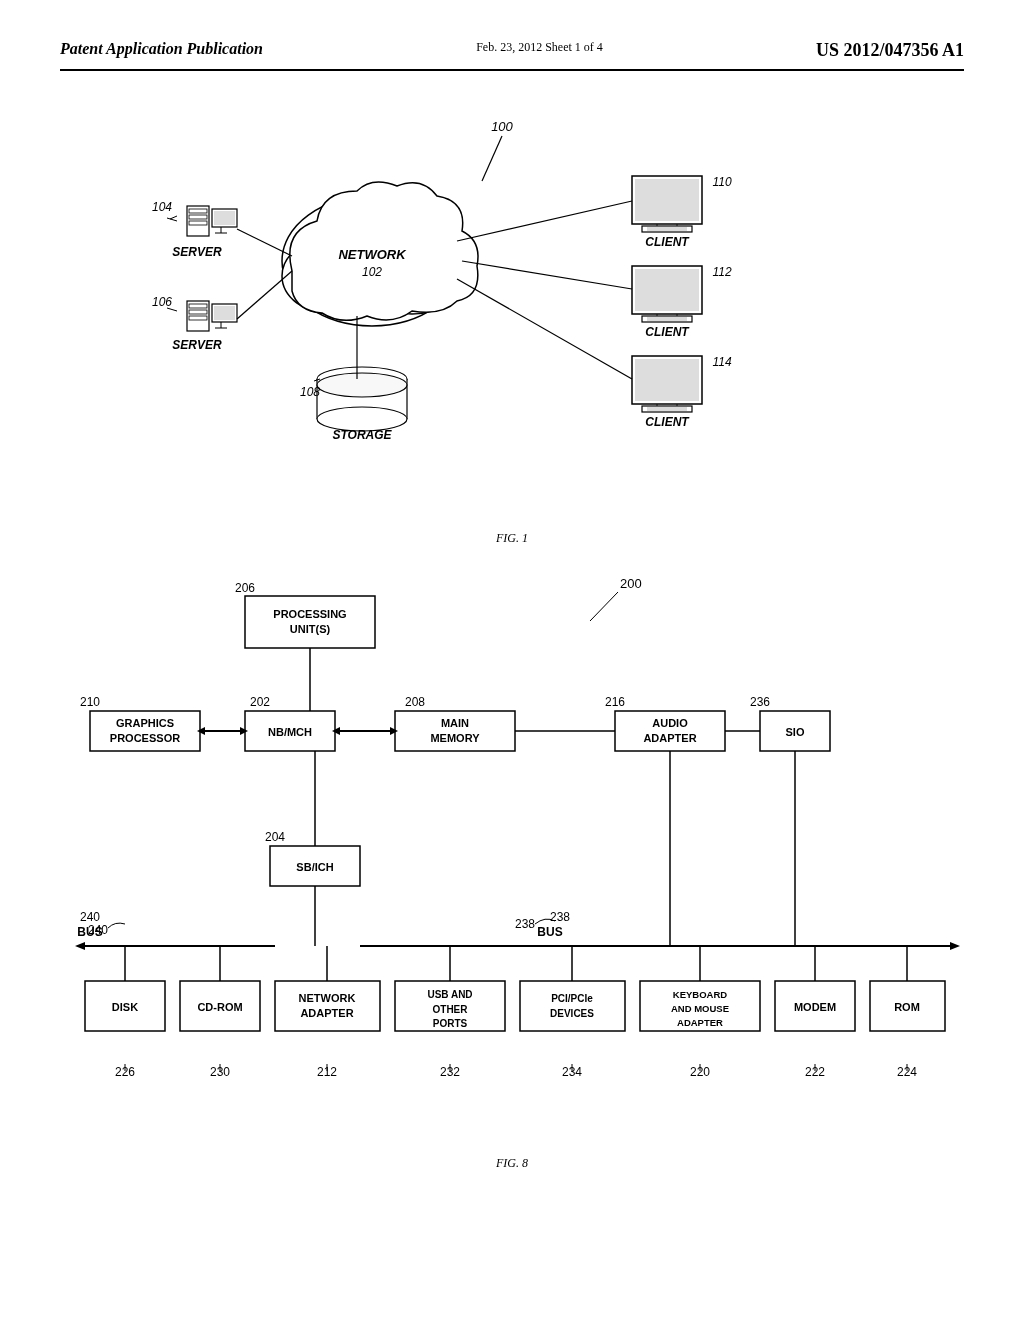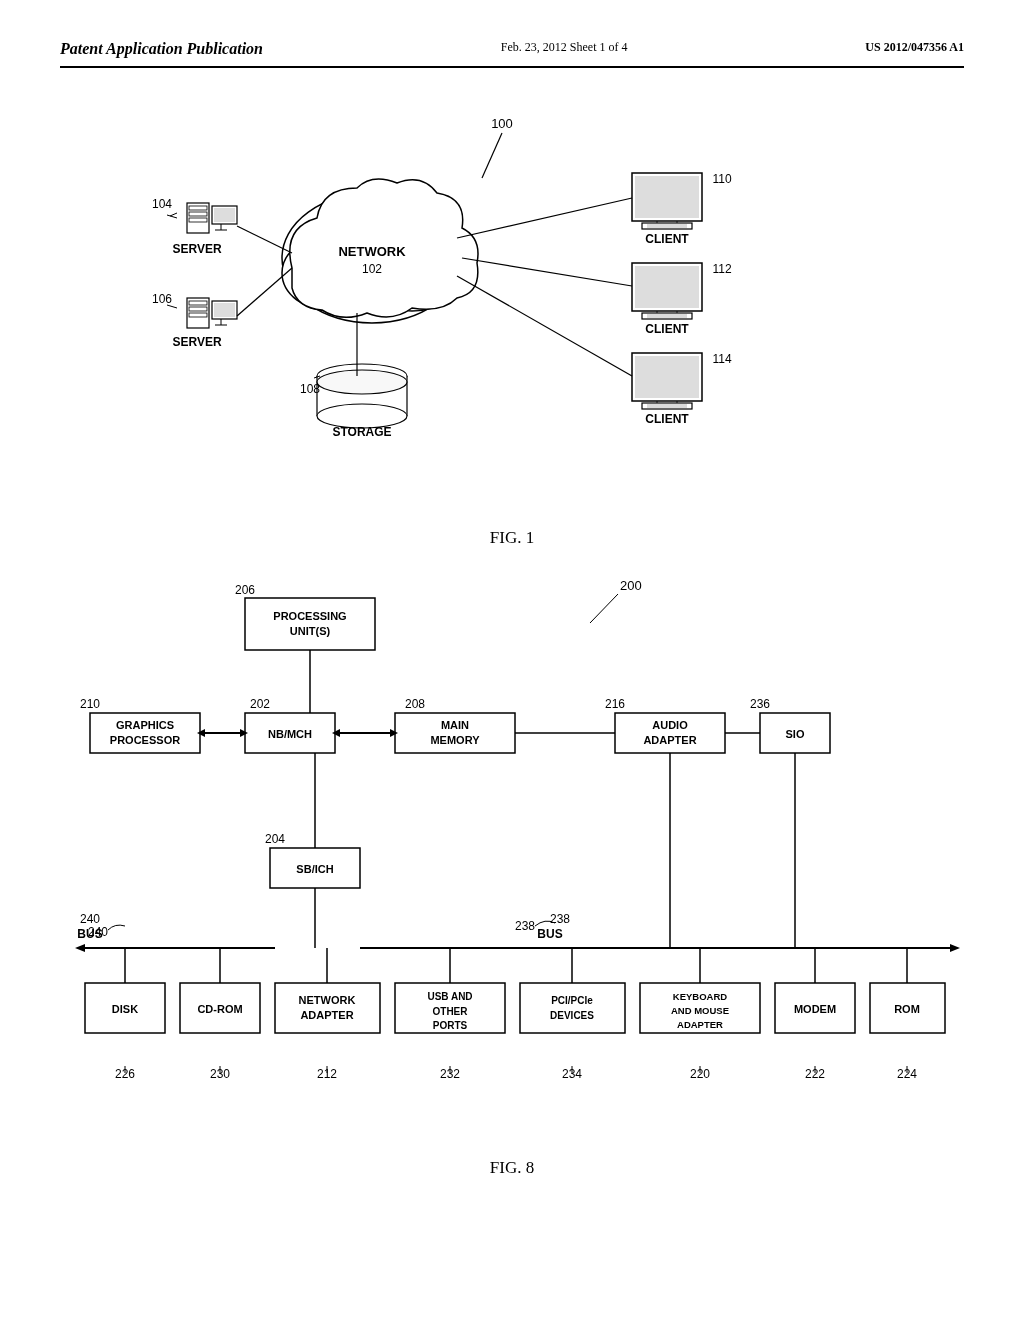--- a/index.html
+++ b/index.html
@@ -33,43 +33,45 @@
     .header-left {
       font-size: 16px;
       font-weight: bold;
       font-style: italic;
     }
     .header-center {
       font-size: 12px;
       text-align: center;
     }
     .header-right {
-      font-size: 12px;
+      font-size: 18px;
       font-weight: bold;
     }
 
     
     .fig1-container {
       position: relative;
       width: 100%;
       height: 420px;
       margin-bottom: 10px;
+      font-style: italic;
     }
 
     
     .fig2-container {
       position: relative;
       width: 100%;
       height: 580px;
       margin-bottom: 10px;
     }
 
     .fig-label {
       text-align: center;
-      font-size: 17px;
+      font-style: italic;
+      font-size: 12px;
       margin-bottom: 20px;
     }
 
     
     svg text {
       font-family: Arial, Helvetica, sans-serif;
     }
   </style>
 </head>
 <body>

